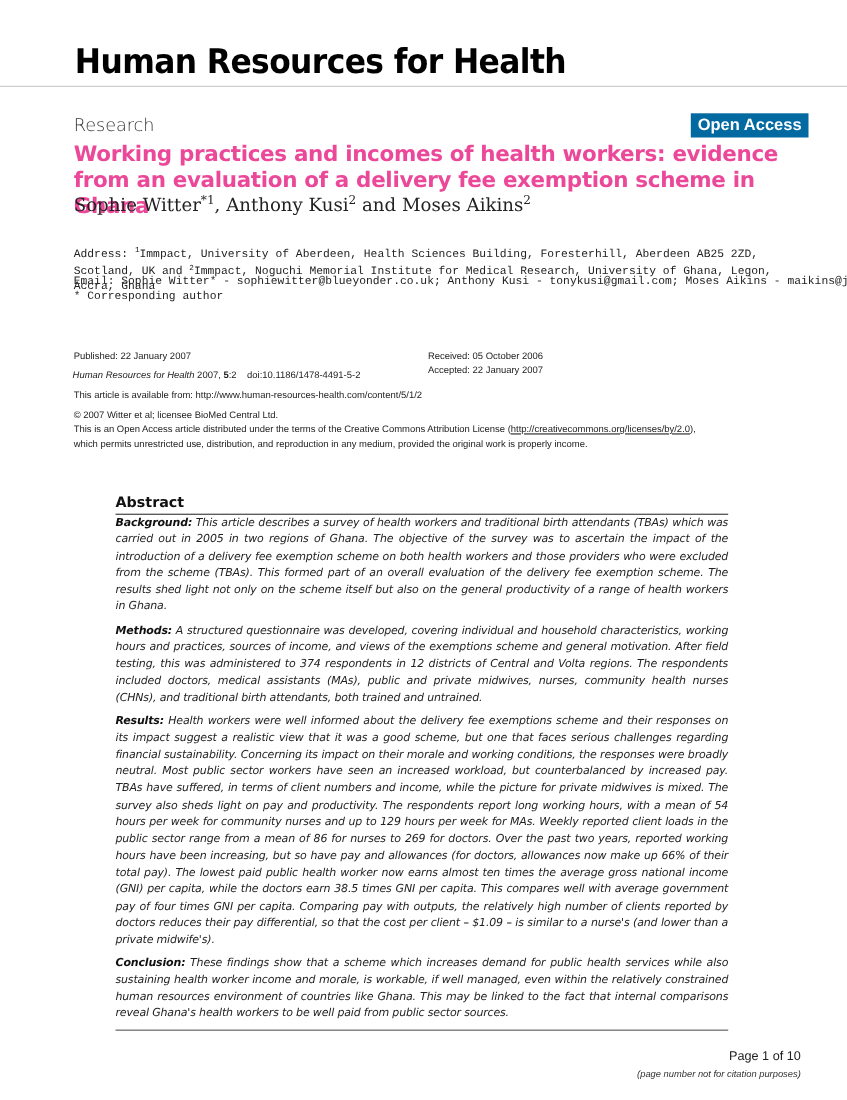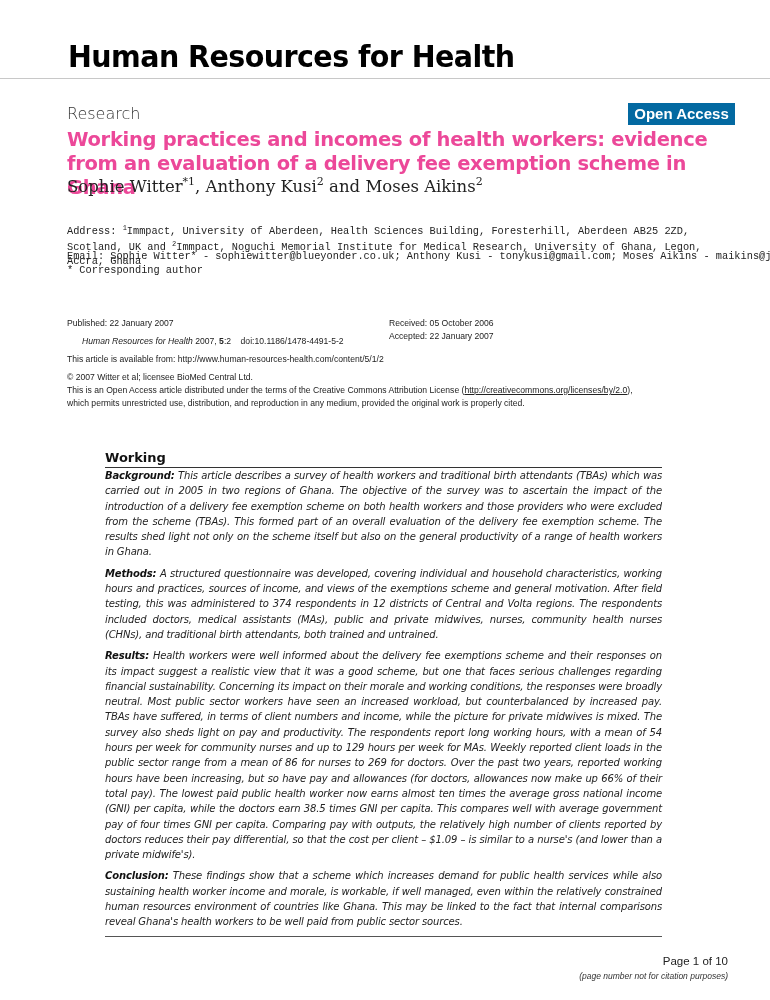--- a/index.html
+++ b/index.html
@@ -20,21 +20,21 @@
     .authors sup { font-size: 11px; }
 
     .address, .email, .corresponding { position: absolute; left: 67px; font-family: Liberation Mono, monospace; font-size: 10.3px; color: #222; line-height: 13px; }
     .address { top: 222px; width: 660px; }
     .address sup { font-size: 7px; }
     .email { top: 250px; width: 670px; white-space: nowrap; }
     .corresponding { top: 264px; }
 
     .meta { position: absolute; font-family: Liberation Sans, sans-serif; font-size: 8.6px; color: #222; white-space: nowrap; }
     .meta-published { left: 67px; top: 318px; }
-    .meta-citation { left: 82px; top: 336px; }
+    .meta-citation { left: 66px; top: 336px; }
     .meta-citation i { font-style: italic; }
     .meta-received { left: 389px; top: 318px; }
     .meta-accepted { left: 389px; top: 331px; }
     .meta-available { left: 67px; top: 354px; }
     .meta-copyright { left: 67px; top: 372px; }
     .meta-license1 { left: 67px; top: 385px; }
     .meta-license2 { left: 67px; top: 398px; }
     .meta a { color: #222; text-decoration: underline; }
 
     .abstract { position: absolute; left: 105px; top: 450px; width: 557px; font-family: "DejaVu Sans", sans-serif; }
@@ -72,24 +72,24 @@
 <div class="meta meta-citation">
   <i>Human Resources for Health</i><span> 2007, </span><b>5</b><span style="white-space:pre">:2    doi:10.1186/1478-4491-5-2</span>
 </div>
 <div class="meta meta-received">Received: 05 October 2006</div>
 <div class="meta meta-accepted">Accepted: 22 January 2007</div>
 <div class="meta meta-available">This article is available from: http://www.human-resources-health.com/content/5/1/2</div>
 <div class="meta meta-copyright">© 2007 Witter et al; licensee BioMed Central Ltd.</div>
 <div class="meta meta-license1">
   <span>This is an Open Access article distributed under the terms of the Creative Commons Attribution License (</span><a>http://creativecommons.org/licenses/by/2.0</a><span>),</span>
 </div>
-<div class="meta meta-license2">which permits unrestricted use, distribution, and reproduction in any medium, provided the original work is properly cited.</div>
+<div class="meta meta-license2">which permits unrestricted use, distribution, and reproduction in any medium, provided the original work is properly income.</div>
 
 <div class="abstract">
-  <div class="abstract-heading">Working</div>
+  <div class="abstract-heading">Abstract</div>
   <p><b>Background:</b><span> This article describes a survey of health workers and traditional birth attendants (TBAs) which was carried out in 2005 in two regions of Ghana. The objective of the survey was to ascertain the impact of the introduction of a delivery fee exemption scheme on both health workers and those providers who were excluded from the scheme (TBAs). This formed part of an overall evaluation of the delivery fee exemption scheme. The results shed light not only on the scheme itself but also on the general productivity of a range of health workers in Ghana.</span></p>
   <p><b>Methods:</b><span> A structured questionnaire was developed, covering individual and household characteristics, working hours and practices, sources of income, and views of the exemptions scheme and general motivation. After field testing, this was administered to 374 respondents in 12 districts of Central and Volta regions. The respondents included doctors, medical assistants (MAs), public and private midwives, nurses, community health nurses (CHNs), and traditional birth attendants, both trained and untrained.</span></p>
   <p><b>Results:</b><span> Health workers were well informed about the delivery fee exemptions scheme and their responses on its impact suggest a realistic view that it was a good scheme, but one that faces serious challenges regarding financial sustainability. Concerning its impact on their morale and working conditions, the responses were broadly neutral. Most public sector workers have seen an increased workload, but counterbalanced by increased pay. TBAs have suffered, in terms of client numbers and income, while the picture for private midwives is mixed. The survey also sheds light on pay and productivity. The respondents report long working hours, with a mean of 54 hours per week for community nurses and up to 129 hours per week for MAs. Weekly reported client loads in the public sector range from a mean of 86 for nurses to 269 for doctors. Over the past two years, reported working hours have been increasing, but so have pay and allowances (for doctors, allowances now make up 66% of their total pay). The lowest paid public health worker now earns almost ten times the average gross national income (GNI) per capita, while the doctors earn 38.5 times GNI per capita. This compares well with average government pay of four times GNI per capita. Comparing pay with outputs, the relatively high number of clients reported by doctors reduces their pay differential, so that the cost per client – $1.09 – is similar to a nurse's (and lower than a private midwife's).</span></p>
   <p><b>Conclusion:</b><span> These findings show that a scheme which increases demand for public health services while also sustaining health worker income and morale, is workable, if well managed, even within the relatively constrained human resources environment of countries like Ghana. This may be linked to the fact that internal comparisons reveal Ghana's health workers to be well paid from public sector sources.</span></p>
   <div class="abstract-end"></div>
 </div>
 
 <div class="page-number">Page 1 of 10</div>
 <div class="page-note">(page number not for citation purposes)</div>
 

